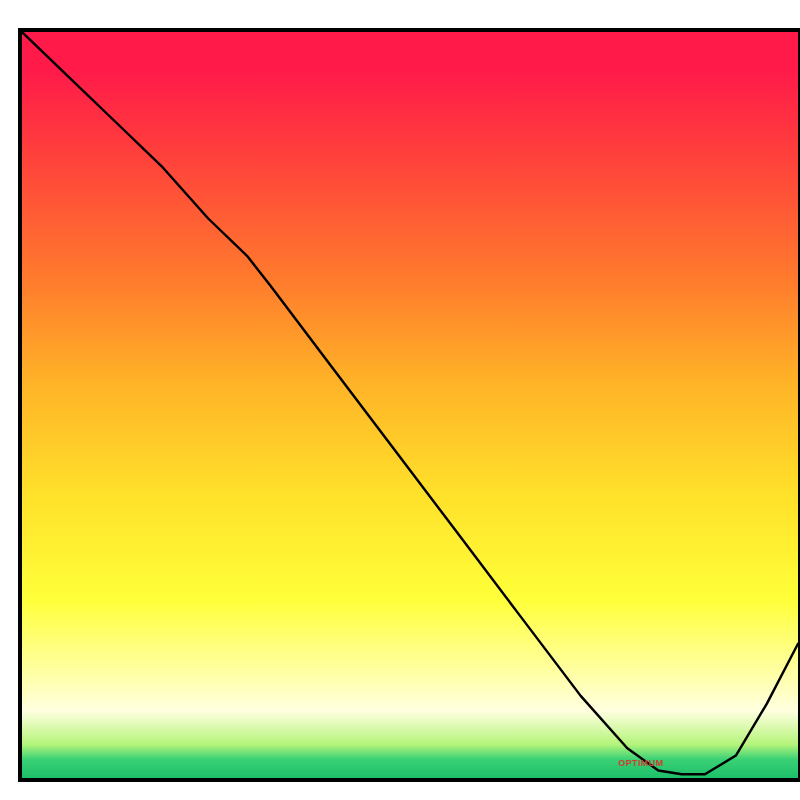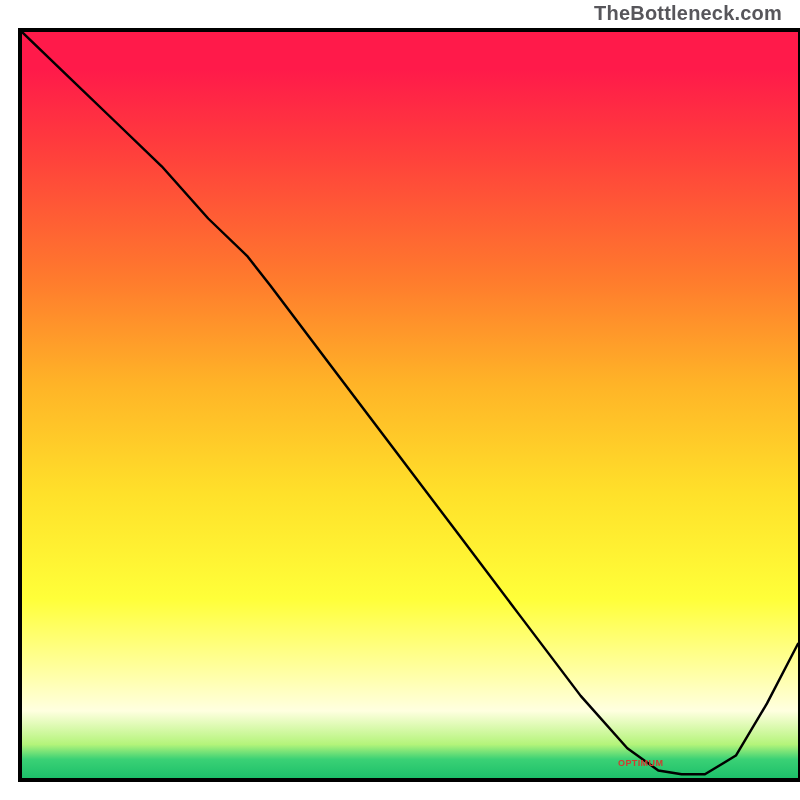--- a/index.html
+++ b/index.html
@@ -67,21 +67,20 @@
     font-weight: 700;
     color: #d13a2f;
     letter-spacing: 0.4px;
     white-space: nowrap;
   }
 </style>
 </head>
 <body>
 <div class="wrap">
 
-  <div class="attribution">TheBottleneck.com</div>
 
   <div class="plot-frame">
     <div class="gradient"></div>
 
     <svg class="curve" viewBox="0 0 756 746" preserveAspectRatio="none">
       <path id="series-path" fill="none" stroke="#000" stroke-width="2.4" stroke-linejoin="round" stroke-linecap="round" d="M 0.0 0.0 L 45.4 44.8 L 90.7 89.5 L 136.1 134.3 L 181.4 186.5 L 219.2 223.8 L 241.9 253.6 L 302.4 335.7 L 362.9 417.8 L 423.4 499.8 L 483.8 581.9 L 544.3 663.9 L 589.7 716.2 L 619.9 738.5 L 642.6 742.3 L 665.3 742.3 L 695.5 723.6 L 725.8 671.4 L 756.0 611.7"></path>
     </svg>
 
     <div class="marker-text" style="left:596px; top:726px;">OPTIMUM</div>
   </div>

